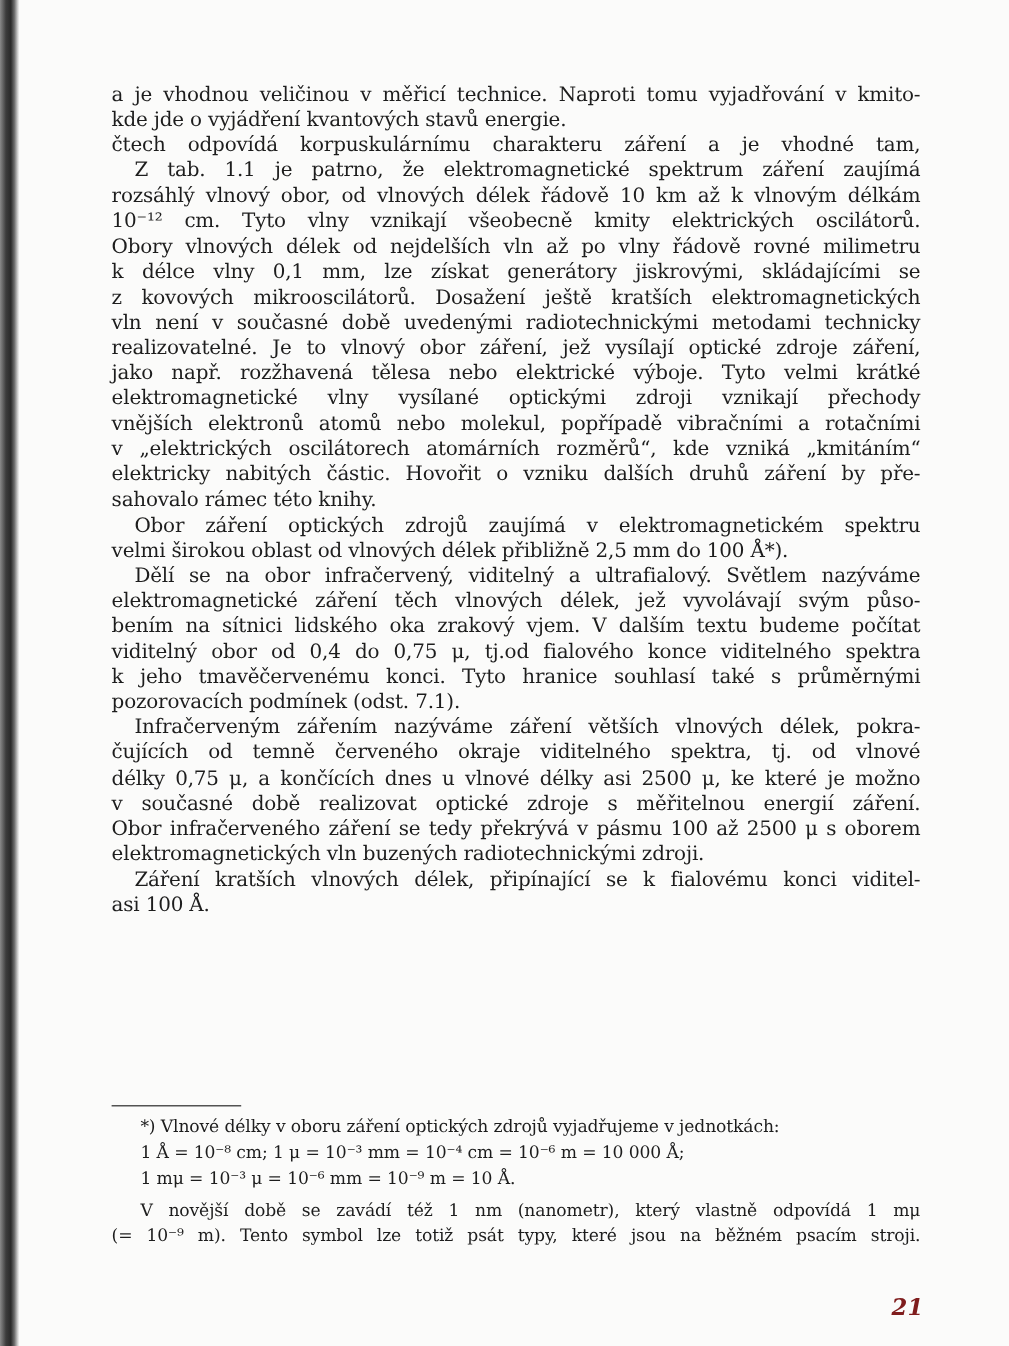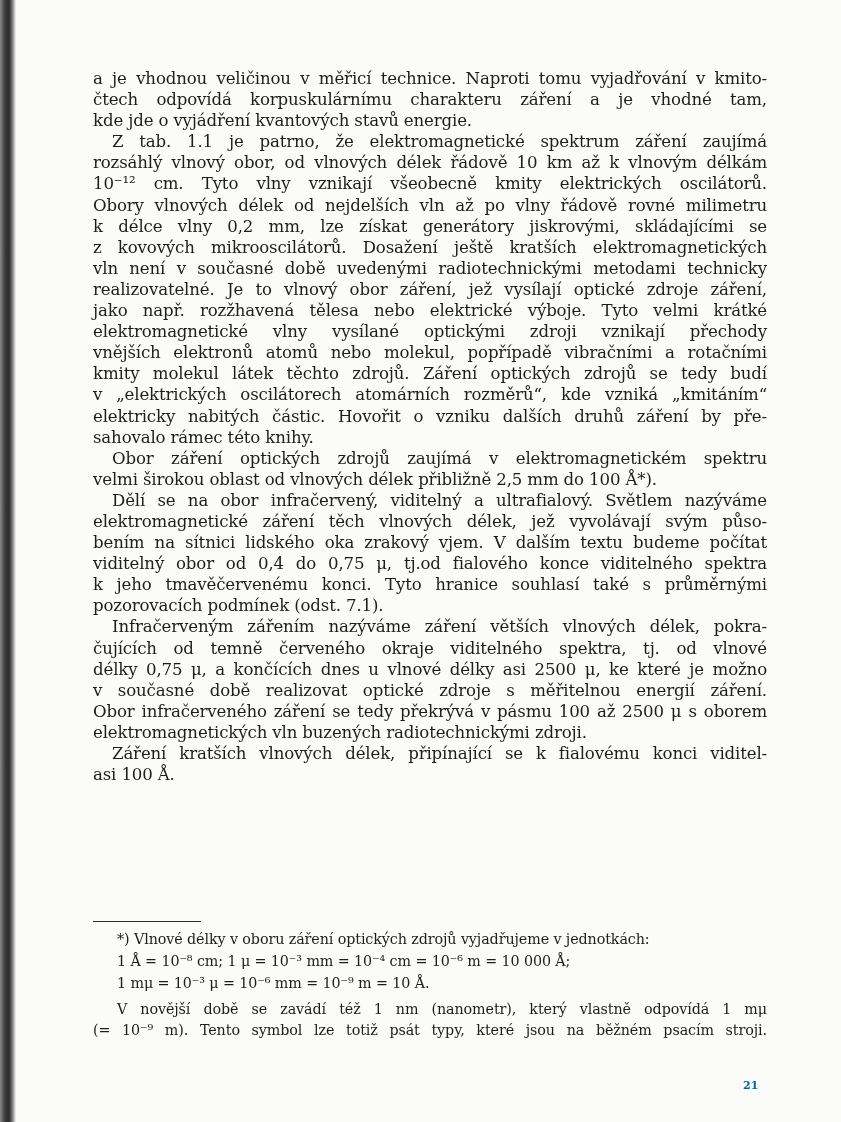--- a/index.html
+++ b/index.html
@@ -30,44 +30,43 @@
   .footnotes { position: absolute; left: 93px; top: 928px; width: 674px; }
   .fline {
     height: 22px; line-height: 22px; font-size: 14.3px; white-space: nowrap;
     text-align: justify; text-align-last: justify; letter-spacing: -0.1px;
   }
   .fline.last { text-align-last: left; }
   .fline.indent { padding-left: 24px; }
   .fline.gap { margin-top: 4px; }
   .fline.tight { height: 20px; line-height: 20px; }
   .page-number {
-    position: absolute; left: 743px; top: 1079px; font-size: 11px; font-weight: bold; color: #0369a1;
+    position: absolute; left: 743px; top: 1079px; font-size: 19px; font-weight: bold; color: #7f1d1d; font-style: italic;
   }
 </style>
 </head>
 <body>
 
 <div class="gutter"></div>
 
 <div class="page" id="body">
     <div class="line">a je vhodnou veličinou v měřicí technice. Naproti tomu vyjadřování v kmito-</div>
+    <div class="line last">kde jde o vyjádření kvantových stavů energie.</div>
     <div class="line">čtech odpovídá korpuskulárnímu charakteru záření a je vhodné tam,</div>
-    <div class="line last">kde jde o vyjádření kvantových stavů energie.</div>
     <div class="line indent">Z tab. 1.1 je patrno, že elektromagnetické spektrum záření zaujímá</div>
     <div class="line">rozsáhlý vlnový obor, od vlnových délek řádově 10 km až k vlnovým délkám</div>
     <div class="line">10⁻¹² cm. Tyto vlny vznikají všeobecně kmity elektrických oscilátorů.</div>
     <div class="line">Obory vlnových délek od nejdelších vln až po vlny řádově rovné milimetru</div>
-    <div class="line">k délce vlny 0,2 mm, lze získat generátory jiskrovými, skládajícími se</div>
+    <div class="line">k délce vlny 0,1 mm, lze získat generátory jiskrovými, skládajícími se</div>
     <div class="line">z kovových mikrooscilátorů. Dosažení ještě kratších elektromagnetických</div>
     <div class="line">vln není v současné době uvedenými radiotechnickými metodami technicky</div>
     <div class="line">realizovatelné. Je to vlnový obor záření, jež vysílají optické zdroje záření,</div>
     <div class="line">jako např. rozžhavená tělesa nebo elektrické výboje. Tyto velmi krátké</div>
     <div class="line">elektromagnetické vlny vysílané optickými zdroji vznikají přechody</div>
     <div class="line">vnějších elektronů atomů nebo molekul, popřípadě vibračními a rotačními</div>
-    <div class="line">kmity molekul látek těchto zdrojů. Záření optických zdrojů se tedy budí</div>
     <div class="line">v „elektrických oscilátorech atomárních rozměrů“, kde vzniká „kmitáním“</div>
     <div class="line">elektricky nabitých částic. Hovořit o vzniku dalších druhů záření by pře-</div>
     <div class="line last">sahovalo rámec této knihy.</div>
     <div class="line indent">Obor záření optických zdrojů zaujímá v elektromagnetickém spektru</div>
     <div class="line last">velmi širokou oblast od vlnových délek přibližně 2,5 mm do 100 Å*).</div>
     <div class="line indent">Dělí se na obor infračervený, viditelný a ultrafialový. Světlem nazýváme</div>
     <div class="line">elektromagnetické záření těch vlnových délek, jež vyvolávají svým půso-</div>
     <div class="line">bením na sítnici lidského oka zrakový vjem. V dalším textu budeme počítat</div>
     <div class="line">viditelný obor od 0,4 do 0,75 μ, tj.od fialového konce viditelného spektra</div>
     <div class="line">k jeho tmavěčervenému konci. Tyto hranice souhlasí také s průměrnými</div>

